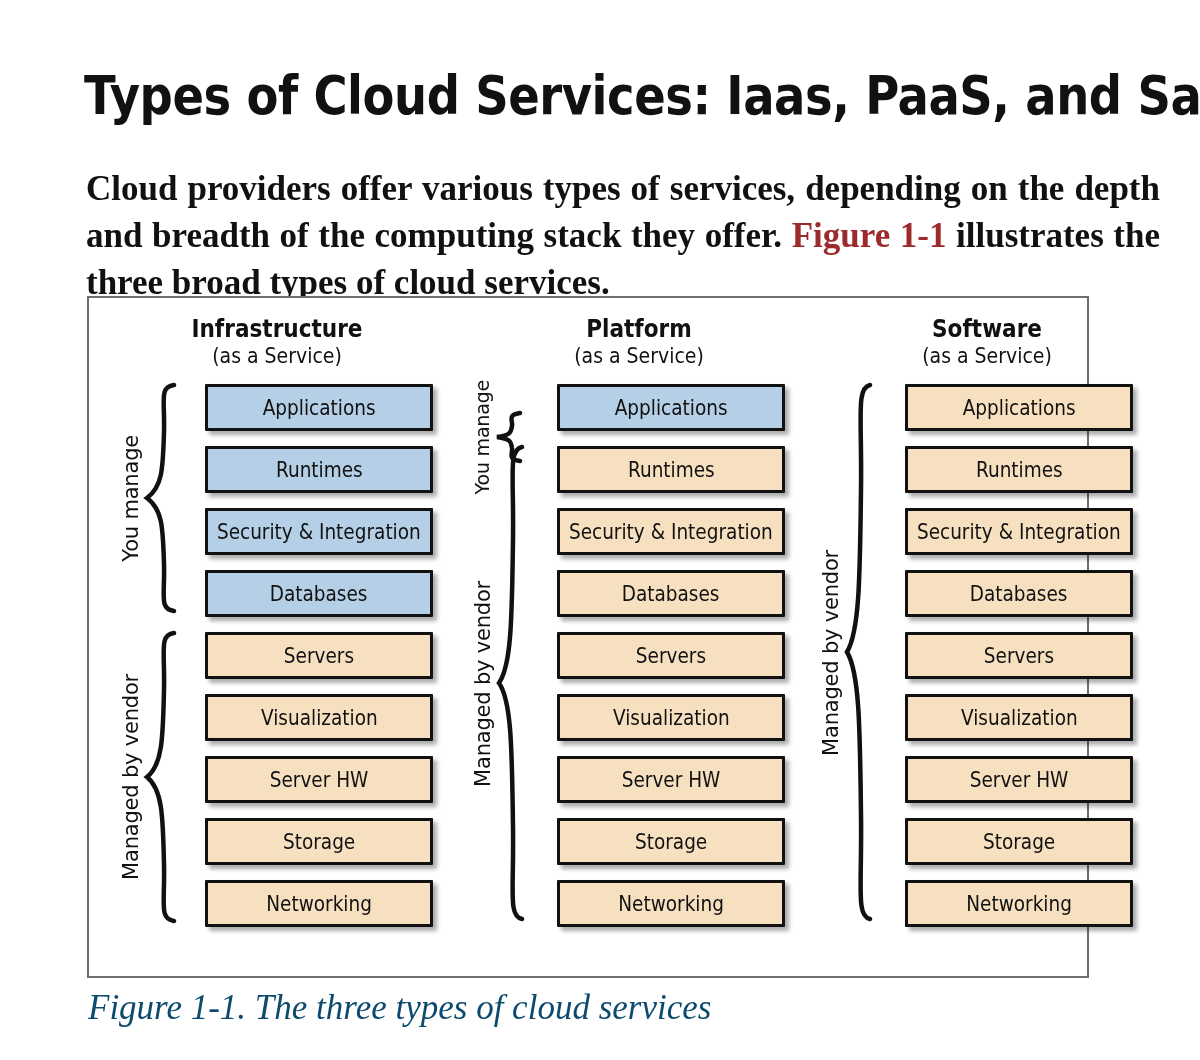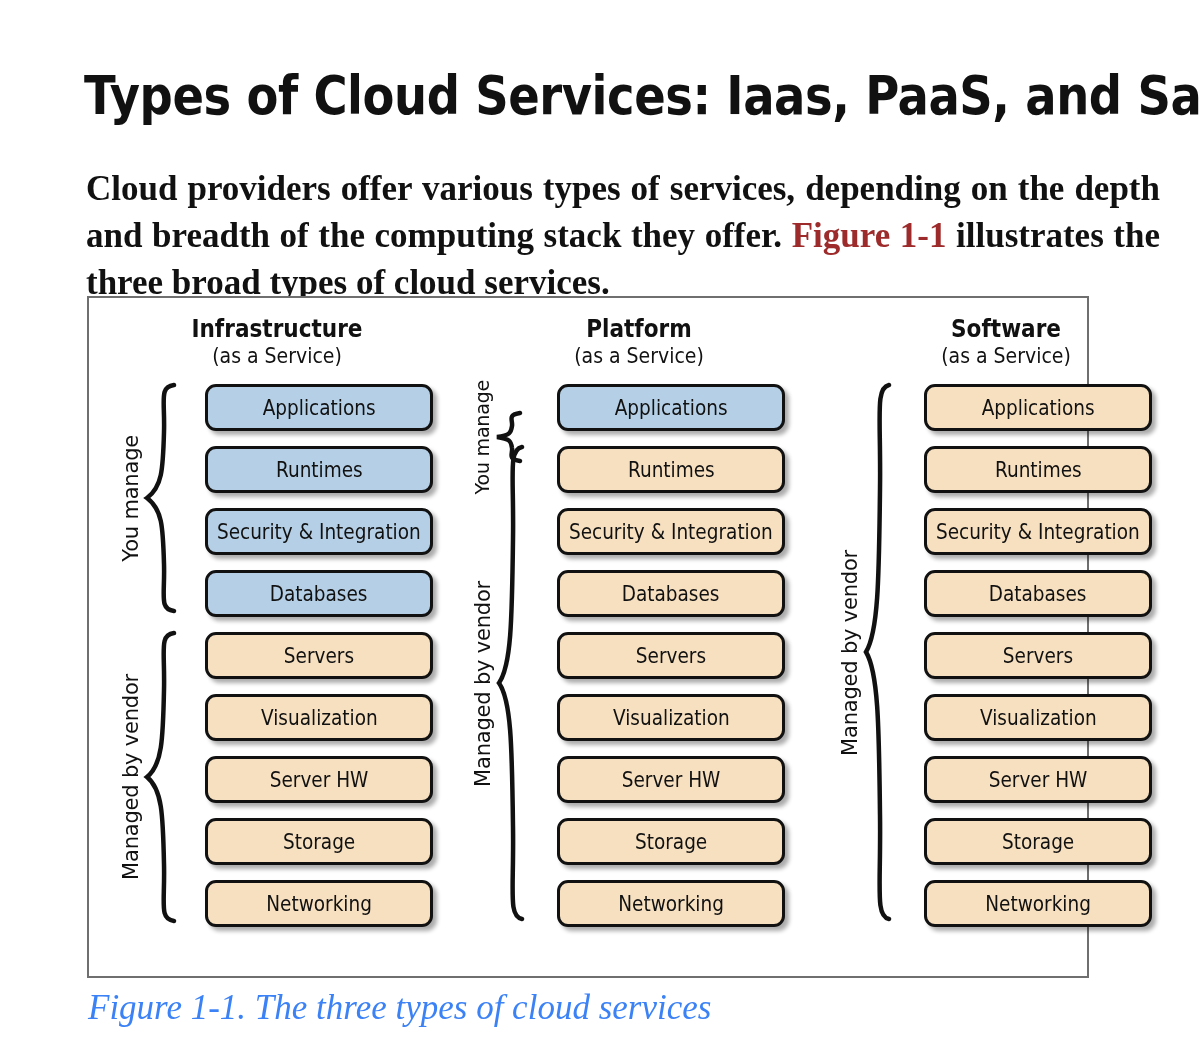--- a/index.html
+++ b/index.html
@@ -61,21 +61,21 @@
     box-sizing: border-box;
   }
 
   .column {
     position: absolute;
     top: 0;
     height: 100%;
   }
   .col-iaas  { left: 18px;  width: 340px; }
   .col-paas  { left: 380px; width: 340px; }
-  .col-saas  { left: 747px; width: 340px; }
+  .col-saas  { left: 728px; width: 340px; }
 
   .col-header {
     position: absolute;
     top: 18px;
     width: 100%;
     text-align: center;
     font-family: "DejaVu Sans", sans-serif;
     color: #111111;
   }
   .col-header .main {
@@ -106,21 +106,21 @@
   .layer-box {
     position: relative;
     height: 47px;
     margin-bottom: 15px;
     border: 3px solid #111111;
     box-sizing: border-box;
     display: flex;
     align-items: center;
     justify-content: center;
     box-shadow: 4px 4px 4px rgba(0,0,0,0.33);
-    border-radius: 11px;
+    border-radius: 1px;
   }
   .layer-box:last-child { margin-bottom: 0; }
   .layer-box.blue { background: #b5d0e6; }
   .layer-box.tan  { background: #f7e0c0; }
   .layer-label {
     font-family: "DejaVu Sans", sans-serif;
     font-size: 21px;
     font-weight: 400;
     color: #111111;
     transform: scaleX(0.88);
@@ -156,21 +156,21 @@
 
   
   #figure-caption {
     position: absolute;
     left: 88px;
     top: 986px;
     font-family: "Liberation Serif", serif;
     font-style: italic;
     font-size: 35px;
     line-height: 44px;
-    color: #3b82f6;
+    color: #0c4a6e;
     white-space: nowrap;
   }
 </style>
 </head>
 <body>
 
 <h1 id="page-title">Types of Cloud Services: Iaas, PaaS, and Saas</h1>
 
 <p id="body-paragraph"><span>Cloud providers offer various types of services, depending on the depth and breadth of the computing stack they offer. </span><a class="figref" href="#figure-frame" style="text-decoration:none;">Figure 1-1</a><span> illustrates the three broad types of cloud services.</span></p>
 

